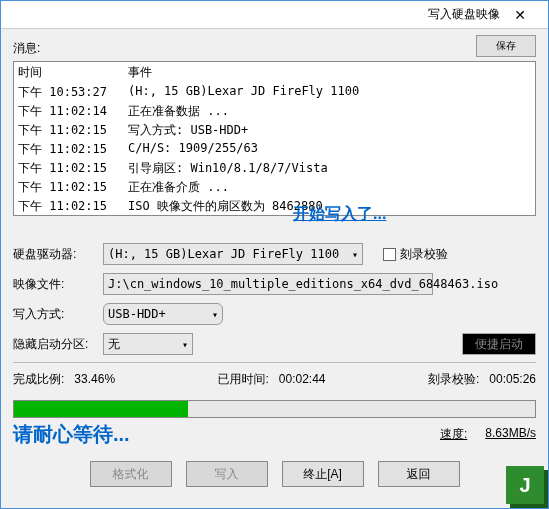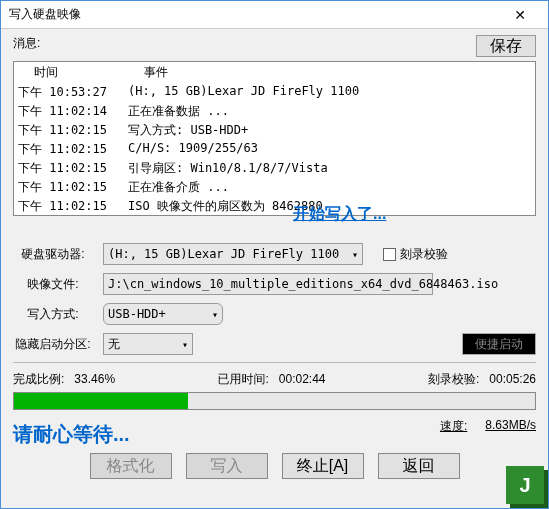--- a/index.html
+++ b/index.html
@@ -1,61 +1,61 @@
 <!DOCTYPE html>
 <html><head>
 <meta charset="utf-8">
 <style>
 * { box-sizing: border-box; margin: 0; padding: 0; }
 body { font-family: "Microsoft YaHei", "SimSun", sans-serif; font-size: 12px; background: #fff; width: 549px; height: 509px; position: relative; }
 
 .window { border: 1px solid #4a90d9; width: 549px; height: 509px; background: #f0f0f0; position: relative; }
-.titlebar { height: 28px; background: #fff; border-bottom: 1px solid #ccc; display: flex; align-items: center; padding: 0 8px; justify-content: space-between; gap: 16px; }
+.titlebar { height: 28px; background: #fff; border-bottom: 1px solid #ccc; display: flex; align-items: center; padding: 0 8px; justify-content: flex-end; }
 .title-text { font-size: 12px; }
 .close-btn { width: 40px; height: 26px; display: flex; align-items: center; justify-content: center; cursor: pointer; font-size: 14px; }
 
 .content { padding: 6px 12px; }
-.info-row { display: flex; align-items: flex-start; margin-bottom: 4px; gap: 8px; }
+.info-row { display: flex; align-items: flex-end; margin-bottom: 4px; gap: 8px; }
 .info-label { flex: 0 0 auto; }
-.save-btn { width: 60px; height: 22px; background: #e1e1e1; border: 1px solid #999; cursor: pointer; font-size: 16px; margin-left: auto; }
+.save-btn { width: 60px; height: 22px; background: #e1e1e1; border: 1px solid #999; cursor: pointer; font-size: 10px; margin-left: auto; }
 
 .log-panel { background: #fff; border: 1px solid #888; height: 155px; overflow: auto; font-family: "SimSun", monospace; font-size: 12px; position: relative; }
-.log-header { display: flex; padding: 2px 20px; border-bottom: 0; }
+.log-header { display: flex; padding: 2px 4px; border-bottom: 0; }
 .col-time { width: 110px; }
 .col-event { flex: 1; }
 .log-row { display: flex; padding: 1px 4px; white-space: nowrap; }
 
 .annotation1 { position: absolute; left: 292px; top: 203px; color: #0066cc; font-size: 16px; font-weight: bold; z-index: 10; text-decoration: underline; }
 
 .form-area { margin-top: 26px; }
 .form-row { display: flex; align-items: center; margin-bottom: 6px; height: 24px; }
-.form-label { width: 90px; text-align: center; padding-right: 10px; }
+.form-label { width: 90px; text-align: left; padding-right: 10px; }
 .dropdown { height: 22px; border: 1px solid #999; background: #e8e8e8; font-family: "SimSun", monospace; font-size: 12px; padding: 0 4px; display: flex; align-items: center; justify-content: space-between; }
 .dropdown-arrow { font-size: 10px; margin-left: 4px; }
 .dd-wide { width: 260px; }
 .dd-narrow { width: 120px; border-radius: 6px; }
 .dd-small { width: 90px; }
 .textfield { height: 22px; border: 1px solid #999; background: #e8e8e8; font-family: "SimSun", monospace; font-size: 12px; padding: 0 4px; display: flex; align-items: center; width: 330px; }
 .checkbox-wrap { display: flex; align-items: center; margin-left: 12px; gap: 4px; padding-left: 8px; }
 .checkbox { width: 13px; height: 13px; border: 1px solid #666; background: #fff; }
 .btn-gray { height: 22px; background: #e1e1e1; border: 1px solid #888; font-size: 12px; padding: 0 12px; cursor: pointer; margin-left: auto; }
 .btn-gray.disabled { color: #888; background: #000000; border-color: #aaa; cursor: default; }
 
 hr.sep { border: none; border-top: 1px solid #bbb; margin: 6px 0; }
 
-.progress-info { display: flex; justify-content: space-between; margin: 8px 0 4px; }
+.progress-info { display: flex; justify-content: space-between; margin: 8px 0 12px; }
 .progress-bar { height: 18px; background: #e8e8e8; border: 1px solid #888; position: relative; margin-bottom: 8px; }
 .progress-fill { height: 100%; background: #00b400; }
 
 .annotation2 { position: absolute; left: 12px; top: 420px; color: #0066cc; font-size: 20px; font-weight: bold; z-index: 10; }
 
 .speed-row { display: flex; justify-content: flex-end; gap: 18px; margin-bottom: 10px; text-decoration: underline; }
 
 .button-row { display: flex; justify-content: center; gap: 14px; margin-top: 18px; }
-.big-btn { width: 82px; height: 26px; border: 1px solid #888; background: #e1e1e1; font-size: 16px; cursor: pointer; }
+.big-btn { width: 82px; height: 26px; border: 1px solid #888; background: #e1e1e1; font-size: 12px; cursor: pointer; }
 .big-btn.disabled { color: #888; background: #d8d8d8; cursor: default; }
 
 .corner-logo { position: absolute; right: 0; bottom: 0; width: 50px; height: 50px; }
 .logo-block { width: 38px; height: 38px; background: #2e8b2e; position: absolute; right: 4px; bottom: 4px; display: flex; align-items: center; justify-content: center; color: #fff; font-size: 20px; font-weight: bold; }
 .logo-shadow { width: 38px; height: 38px; background: #1a5a1a; position: absolute; right: 0; bottom: 0; }
 </style>
 </head>
 <body>
 
 <div class="window">

